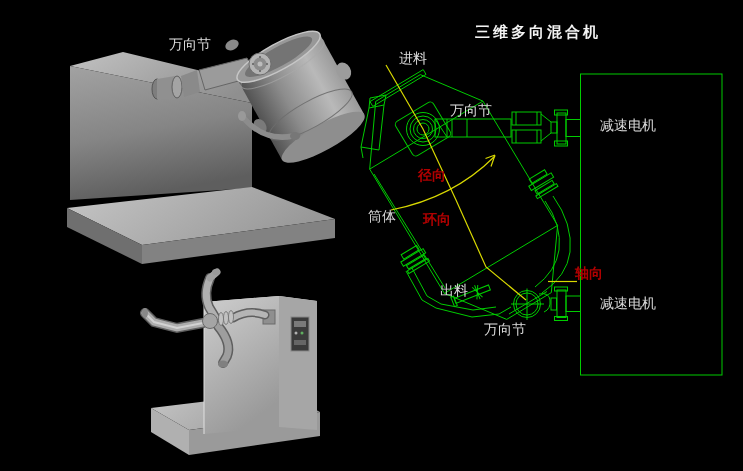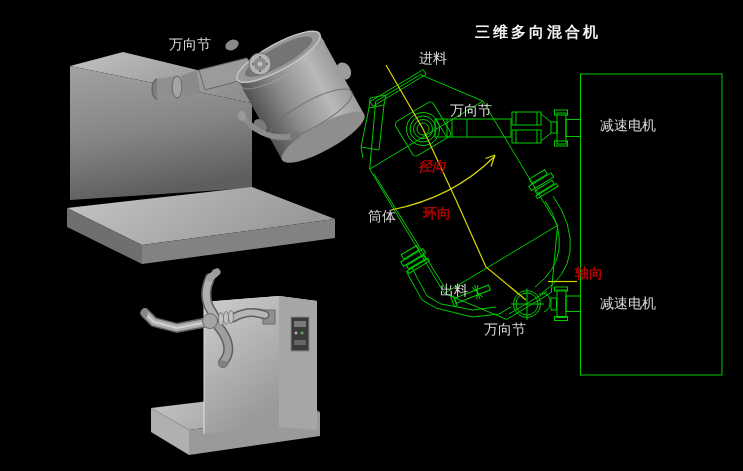--- a/index.html
+++ b/index.html
@@ -205,24 +205,24 @@
     <path d="M352,210 Q414,198 456,156"></path>
     <path d="M456,155 L446.5,158.5 M456,155 L452,166.5"></path>
     <path d="M509,281.5 L538,281.5"></path>
   </g>
 </svg>
 
 <div class="title" style="left:436px;top:25px;">三维多向混合机</div>
 
 <div class="lbl" style="left:130px;top:37px;">万向节</div>
 
-<div class="lbl" style="left:380px;top:51px;">进料</div>
+<div class="lbl" style="left:360px;top:51px;">进料</div>
 <div class="lbl" style="left:411px;top:103px;">万向节</div>
 <div class="lbl" style="left:561px;top:118px;">减速电机</div>
 <div class="lbl" style="left:329px;top:210px;font-family:Liberation Serif, serif;">筒体</div>
-<div class="lbl red" style="left:379px;top:159px;font-style:italic;">径向</div>
-<div class="lbl red" style="left:384px;top:206px;">环向</div>
+<div class="lbl red" style="left:379px;top:168px;">径向</div>
+<div class="lbl red" style="left:384px;top:212px;">环向</div>
 <div class="lbl red" style="left:536px;top:266px;">轴向</div>
 <div class="lbl" style="left:401px;top:283px;">出料</div>
 <div class="lbl" style="left:445px;top:322px;">万向节</div>
 <div class="lbl" style="left:561px;top:296px;">减速电机</div>
 
 </div>
 
 </body></html>

